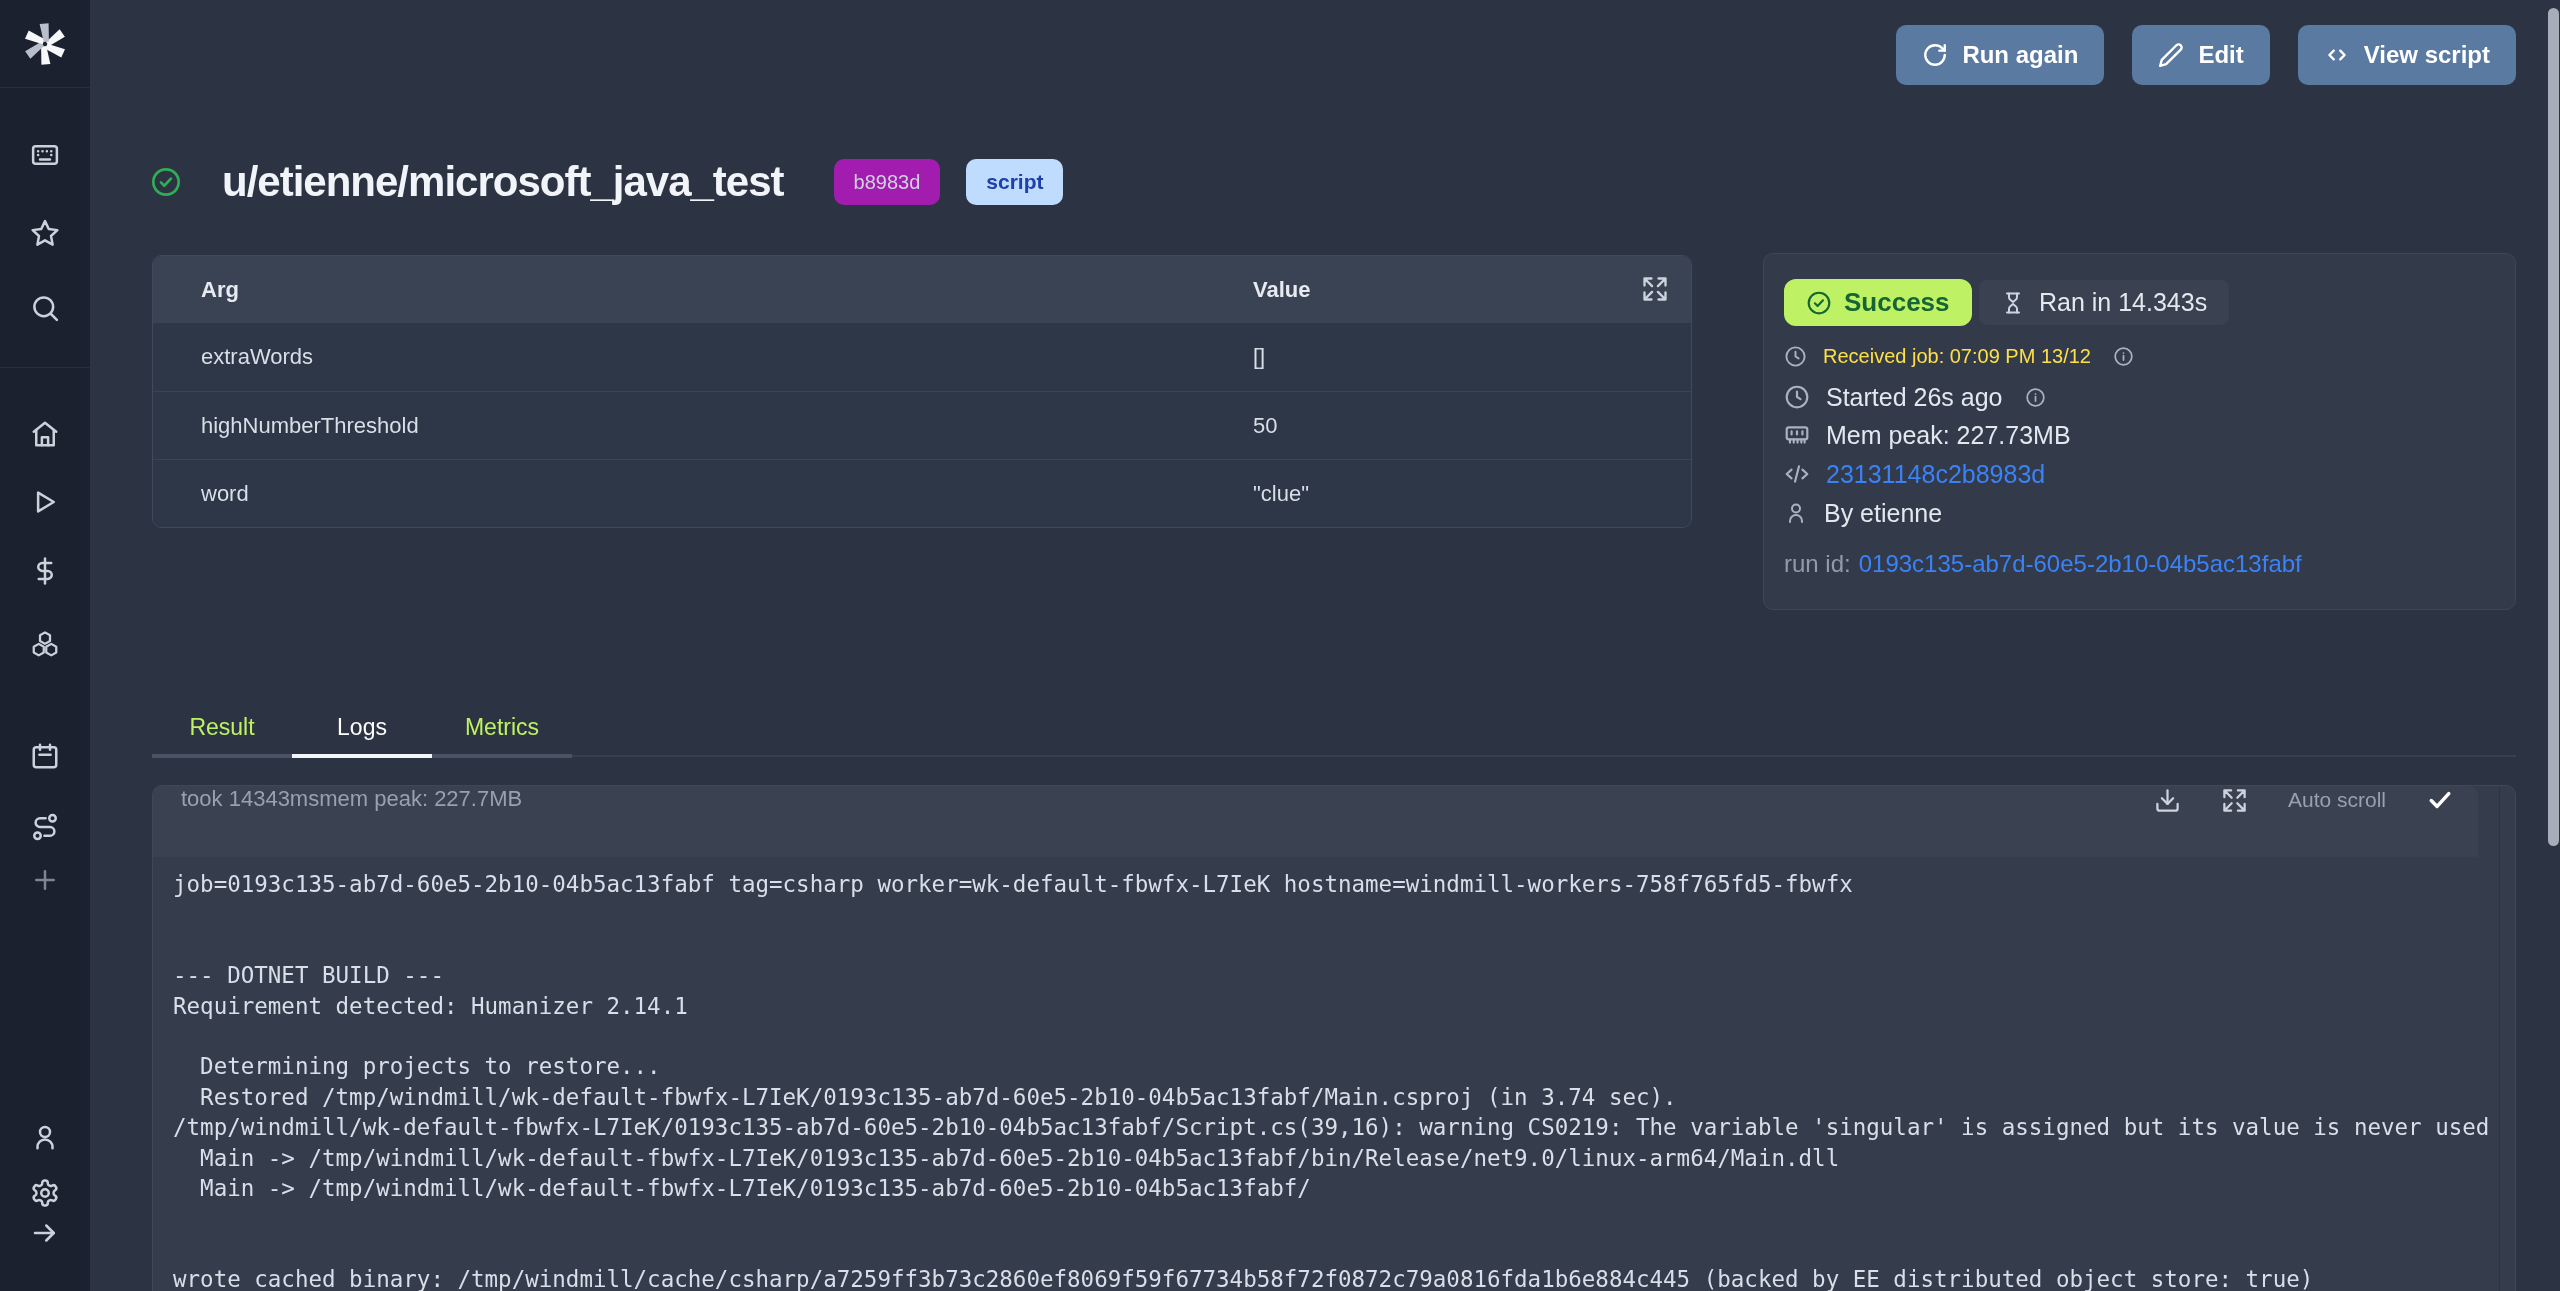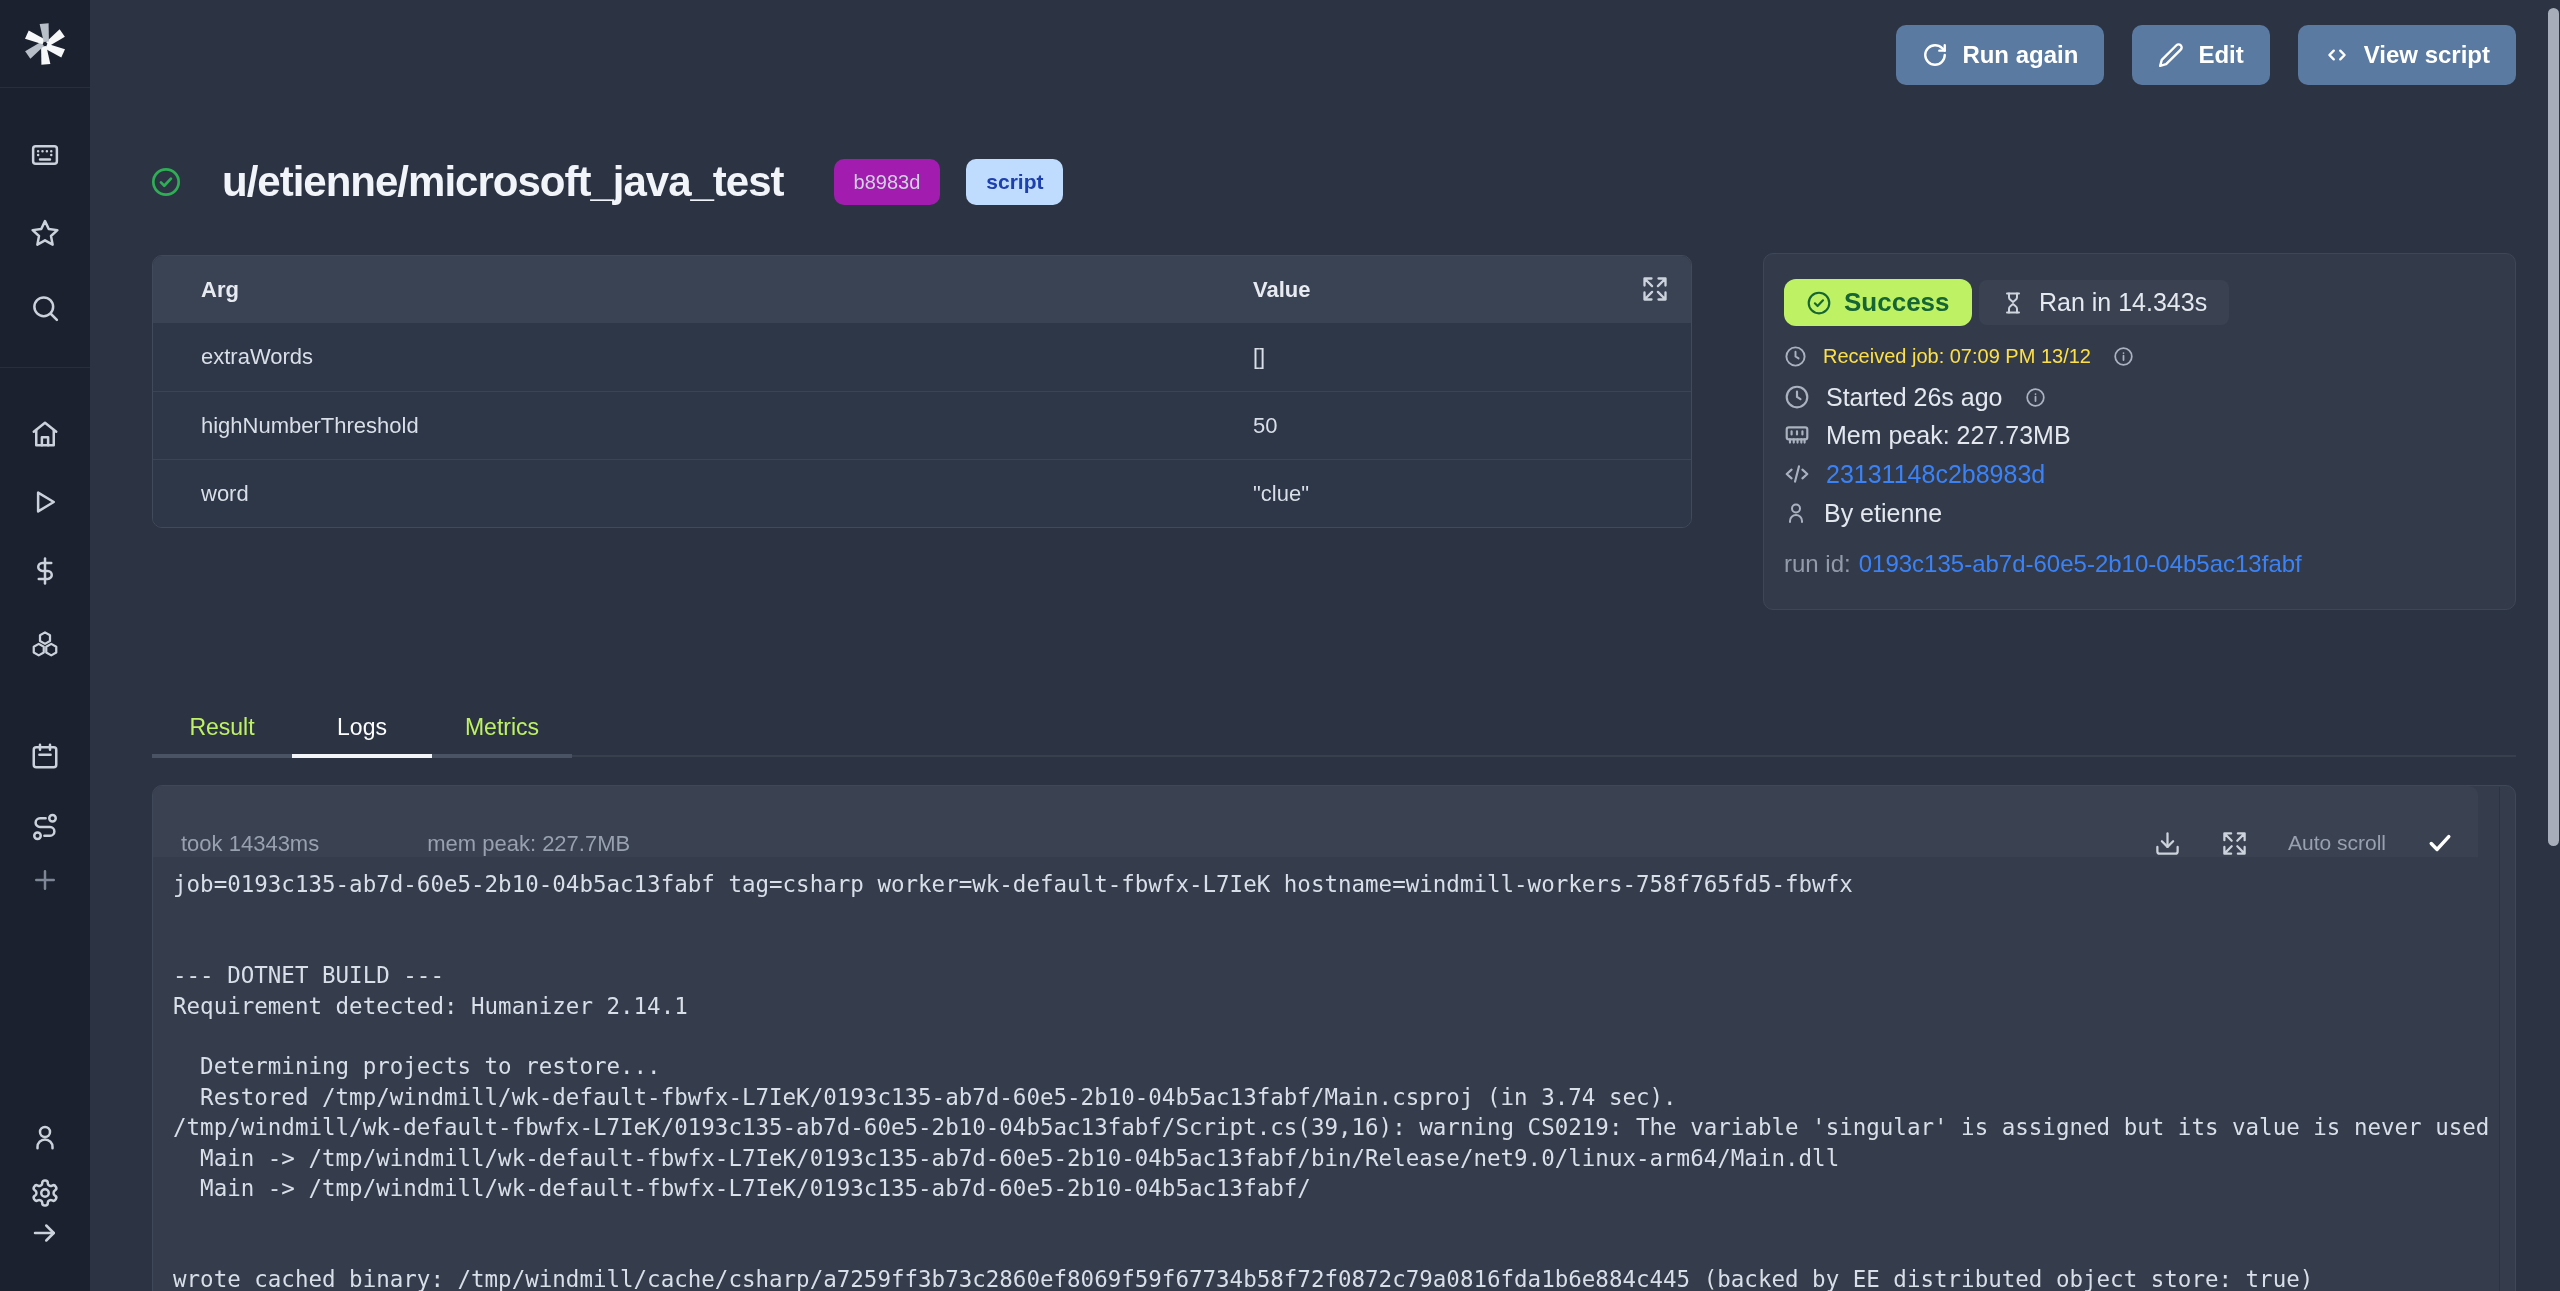--- a/index.html
+++ b/index.html
@@ -65,22 +65,22 @@
   
   .tabs{position:absolute;left:152px;top:700px;width:2364px;height:57px;display:flex;border-bottom:2px solid #38404e}
   .tab{width:140px;display:flex;align-items:center;justify-content:center;font-size:23px;color:#bef264;
       border-bottom:4px solid #4a5364;margin-bottom:-3px;cursor:pointer}
   .tab.active{color:#fdfdfe;font-weight:500;border-bottom-color:#f3f5f8}
 
   
   .log-panel{position:absolute;left:152px;top:785px;width:2364px;height:640px;background:var(--logBody);
       border:1px solid #3f4859;border-radius:10px}
   .log-header{height:71px;background:var(--logHeader);border-radius:9px 9px 0 0;margin-right:37px;
-      display:flex;align-items:flex-end;padding:0 24px 0 28px;font-size:22px;color:var(--muted)}
-  .log-mem{margin-left:108px}
+      display:flex;align-items:flex-start;padding:0 24px 0 28px;font-size:22px;color:var(--muted)}
+  .log-mem{}
   .log-controls{margin-left:auto;display:flex;align-items:center;gap:40px}
   .log-controls svg{color:#ccd3dc;cursor:pointer}
   .autoscroll-label{font-size:21px;color:var(--muted)}
   .log-track{position:absolute;top:1px;right:15px;bottom:1px;width:1px;background:#2c3342}
   .log-pre{margin:0;padding:12px 0 20px 20px;font-family:"DejaVu Sans Mono",monospace;font-size:22.5px;
       line-height:30.4px;color:#d9dfe8;white-space:pre;overflow:hidden}
 
   
   .page-scrollbar{position:absolute;left:2548px;top:8px;width:11px;height:838px;border-radius:6px;background:#a7aeba;cursor:pointer}
 </style>

